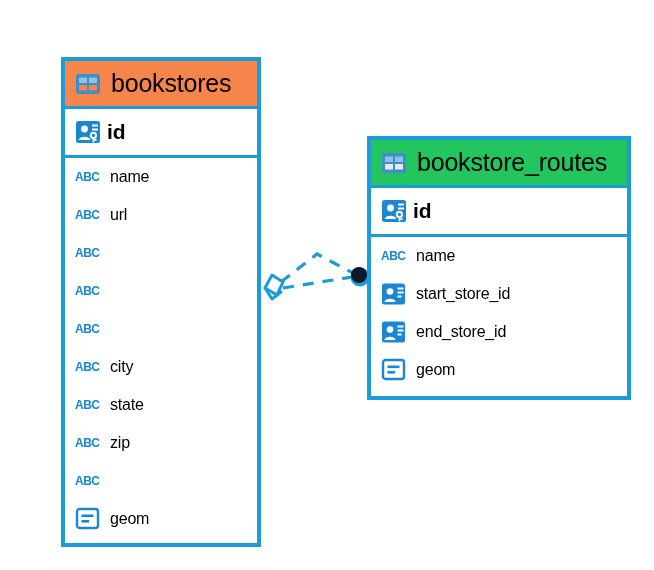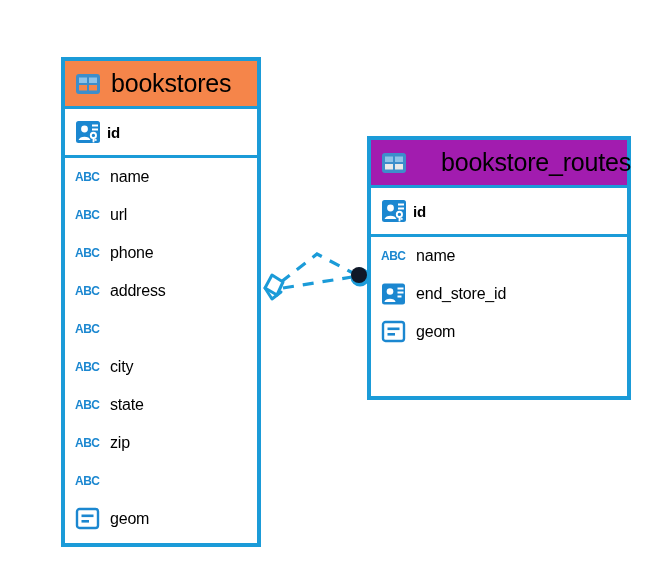--- a/index.html
+++ b/index.html
@@ -44,21 +44,21 @@
 
   .entity-header {
     display: flex;
     align-items: center;
     height: 48px;
     padding: 0 0 0 10px;
     box-sizing: border-box;
     border-bottom: 3px solid #1b9bd8;
   }
   .entity-header.accent { background: #f5854a; }
-  .entity-header.neutral { background: #a21caf; gap: 24px; }
+  .entity-header.neutral { background: #22c55e; }
   .entity-title {
     font-size: 25px;
     color: #000000;
     margin-left: 10px;
     white-space: nowrap;
     letter-spacing: -0.2px;
   }
 
   .pk-section {
     border-bottom: 3px solid #1b9bd8;
@@ -73,21 +73,21 @@
   }
   .pk-section .field-row { height: 46px; }
 
   .field-label {
     font-size: 16px;
     color: #000000;
     margin-left: 9px;
     white-space: nowrap;
     letter-spacing: -0.2px;
   }
-  .field-label.pk { font-weight: bold; font-size: 15px; margin-left: 6px; }
+  .field-label.pk { font-weight: bold; font-size: 21px; margin-left: 6px; }
 
   .icon {
     display: inline-flex;
     align-items: center;
     justify-content: center;
     flex: 0 0 auto;
     line-height: 0;
   }
 
   
@@ -173,25 +173,23 @@
       <div class="field-row">
         <span class="abc-icon">ABC</span>
         <span class="field-label">name</span>
       </div>
       <div class="field-row">
         <span class="abc-icon">ABC</span>
         <span class="field-label">url</span>
       </div>
       <div class="field-row">
         <span class="abc-icon">ABC</span>
-        <span class="field-label">phone</span>
-      </div>
-      <div class="field-row">
-        <span class="abc-icon">ABC</span>
-        <span class="field-label">address</span>
+      </div>
+      <div class="field-row">
+        <span class="abc-icon">ABC</span>
       </div>
       <div class="field-row">
         <span class="abc-icon">ABC</span>
       </div>
       <div class="field-row">
         <span class="abc-icon">ABC</span>
         <span class="field-label">city</span>
       </div>
       <div class="field-row">
         <span class="abc-icon">ABC</span>
@@ -259,20 +257,33 @@
         <span class="icon">
           <svg width="26" height="24" viewBox="0 0 26 24" xmlns="http://www.w3.org/2000/svg">
             <rect x="1" y="1.5" width="23" height="21" rx="2.5" fill="#1b87d0"></rect>
             <circle cx="9" cy="9.5" r="3.3" fill="#ffffff"></circle>
             <path d="M 3.4 20 C 4.2 15.6 13.8 15.6 14.6 20 Z" fill="#ffffff"></path>
             <rect x="16.5" y="5.5" width="6" height="2" fill="#ffffff"></rect>
             <rect x="16.5" y="9.5" width="6" height="2" fill="#ffffff"></rect>
             <rect x="16.5" y="13.5" width="4" height="2" fill="#ffffff"></rect>
           </svg>
         </span>
+        <span class="field-label">start_store_id</span>
+      </div>
+      <div class="field-row">
+        <span class="icon">
+          <svg width="26" height="24" viewBox="0 0 26 24" xmlns="http://www.w3.org/2000/svg">
+            <rect x="1" y="1.5" width="23" height="21" rx="2.5" fill="#1b87d0"></rect>
+            <circle cx="9" cy="9.5" r="3.3" fill="#ffffff"></circle>
+            <path d="M 3.4 20 C 4.2 15.6 13.8 15.6 14.6 20 Z" fill="#ffffff"></path>
+            <rect x="16.5" y="5.5" width="6" height="2" fill="#ffffff"></rect>
+            <rect x="16.5" y="9.5" width="6" height="2" fill="#ffffff"></rect>
+            <rect x="16.5" y="13.5" width="4" height="2" fill="#ffffff"></rect>
+          </svg>
+        </span>
         <span class="field-label">end_store_id</span>
       </div>
       <div class="field-row">
         <span class="icon">
           <svg width="26" height="24" viewBox="0 0 26 24" xmlns="http://www.w3.org/2000/svg">
             <rect x="2" y="2" width="21" height="19" rx="2.5" fill="#ffffff" stroke="#1b87d0" stroke-width="2.4"></rect>
             <rect x="6.5" y="7.5" width="12" height="2.6" fill="#1b87d0"></rect>
             <rect x="6.5" y="13" width="7.5" height="2.6" fill="#1b87d0"></rect>
           </svg>
         </span>

